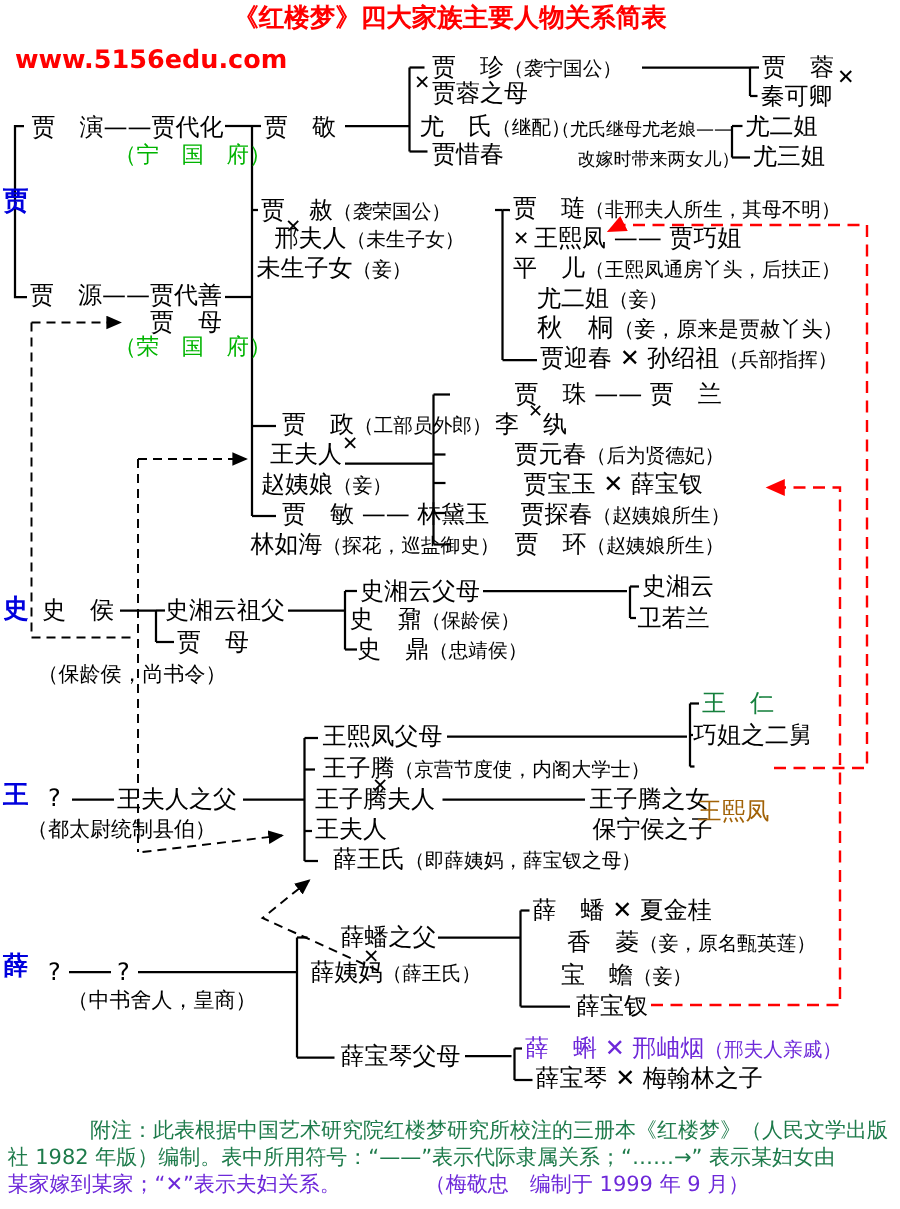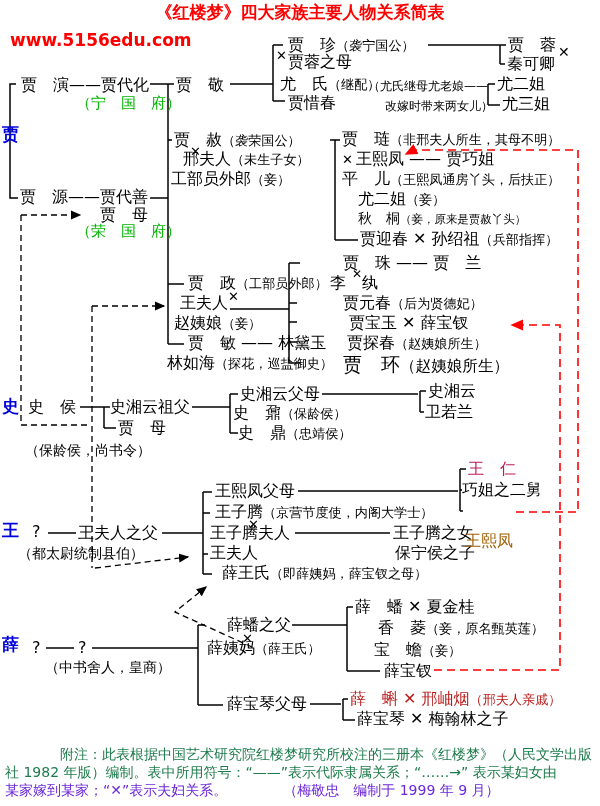--- a/index.html
+++ b/index.html
@@ -122,44 +122,44 @@
       <div class="lbl" style="left: 288px; top: 95px; font-size: 16px; color: rgb(0, 0, 0);"><span>贾惜春</span></div>
       <div class="lbl" style="left: 385px; top: 100px; font-size: 12px; color: rgb(0, 0, 0); text-align: center;"><span>改嫁时带来两女儿）</span></div>
       <div class="lbl" style="left: 508px; top: 37px; font-size: 16px; color: rgb(0, 0, 0);"><span>贾　蓉</span></div>
       <div class="lbl" style="left: 507px; top: 56px; font-size: 16px; color: rgb(0, 0, 0);"><span>秦可卿</span></div>
       <div class="lbl" style="left: 558px; top: 45px; font-size: 14px; color: rgb(0, 0, 0);"><span>✕</span></div>
       <div class="lbl" style="left: 497px; top: 76px; font-size: 16px; color: rgb(0, 0, 0);"><span>尤二姐</span></div>
       <div class="lbl" style="left: 502px; top: 96px; font-size: 16px; color: rgb(0, 0, 0);"><span>尤三姐</span></div>
       <div class="lbl" style="left: 174px; top: 132px; font-size: 16px; color: rgb(0, 0, 0);"><span>贾　赦</span><span class="note">（袭荣国公）</span></div>
       <div class="lbl" style="left: 190px; top: 145px; font-size: 13px; color: rgb(0, 0, 0);"><span>✕</span></div>
       <div class="lbl" style="left: 183px; top: 151px; font-size: 16px; color: rgb(0, 0, 0);"><span>邢夫人</span><span class="note">（未生子女）</span></div>
-      <div class="lbl" style="left: 171px; top: 171px; font-size: 16px; color: rgb(0, 0, 0);"><span>工部员外郎</span><span class="note">（妾）</span></div>
+      <div class="lbl" style="left: 171px; top: 171px; font-size: 16px; color: rgb(0, 0, 0);"><span>未生子女</span><span class="note">（妾）</span></div>
       <div class="lbl" style="left: 342px; top: 131px; font-size: 16px; color: rgb(0, 0, 0);"><span>贾　琏</span><span class="note">（非邢夫人所生，其母不明）</span></div>
       <div class="lbl" style="left: 342px; top: 153px; font-size: 13px; color: rgb(0, 0, 0);"><span>✕</span></div>
       <div class="lbl" style="left: 356px; top: 151px; font-size: 16px; color: rgb(0, 0, 0);"><span>王熙凤 —— 贾巧姐</span></div>
       <div class="lbl" style="left: 342px; top: 171px; font-size: 16px; color: rgb(0, 0, 0);"><span>平　儿</span><span class="note">（王熙凤通房丫头，后扶正）</span></div>
       <div class="lbl" style="left: 358px; top: 191px; font-size: 16px; color: rgb(0, 0, 0);"><span>尤二姐</span><span class="note">（妾）</span></div>
-      <div class="lbl" style="left: 358px; top: 211px; font-size: 14px; color: rgb(0, 0, 0);"><span>秋　桐</span><span class="note">（妾，原来是贾赦丫头）</span></div>
+      <div class="lbl" style="left: 358px; top: 211px; font-size: 17px; color: rgb(0, 0, 0);"><span>秋　桐</span><span class="note">（妾，原来是贾赦丫头）</span></div>
       <div class="lbl" style="left: 360px; top: 231px; font-size: 16px; color: rgb(0, 0, 0);"><span>贾迎春 ✕ 孙绍祖</span><span class="note">（兵部指挥）</span></div>
       <div class="lbl" style="left: 20px; top: 189px; font-size: 16px; color: rgb(0, 0, 0);"><span>贾　源——贾代善</span></div>
       <div class="lbl" style="left: 100px; top: 207px; font-size: 16px; color: rgb(0, 0, 0);"><span>贾　母</span></div>
       <div class="lbl" style="left: 76px; top: 224px; font-size: 15px; color: rgb(0, 180, 0);"><span>（荣　国　府）</span></div>
       <div class="lbl" style="left: 188px; top: 275px; font-size: 16px; color: rgb(0, 0, 0);"><span>贾　政</span><span class="note">（工部员外郎）</span></div>
       <div class="lbl" style="left: 180px; top: 295px; font-size: 16px; color: rgb(0, 0, 0);"><span>王夫人</span></div>
       <div class="lbl" style="left: 228px; top: 290px; font-size: 13px; color: rgb(0, 0, 0);"><span>✕</span></div>
       <div class="lbl" style="left: 174px; top: 315px; font-size: 16px; color: rgb(0, 0, 0);"><span>赵姨娘</span><span class="note">（妾）</span></div>
       <div class="lbl" style="left: 188px; top: 335px; font-size: 16px; color: rgb(0, 0, 0);"><span>贾　敏 —— 林黛玉</span></div>
       <div class="lbl" style="left: 167px; top: 355px; font-size: 16px; color: rgb(0, 0, 0);"><span>林如海</span><span class="note">（探花，巡盐御史）</span></div>
       <div class="lbl" style="left: 343px; top: 255px; font-size: 16px; color: rgb(0, 0, 0);"><span>贾　珠 —— 贾　兰</span></div>
       <div class="lbl" style="left: 330px; top: 275px; font-size: 16px; color: rgb(0, 0, 0);"><span>李　纨</span></div>
       <div class="lbl" style="left: 352px; top: 268px; font-size: 12px; color: rgb(0, 0, 0);"><span>✕</span></div>
       <div class="lbl" style="left: 343px; top: 295px; font-size: 16px; color: rgb(0, 0, 0);"><span>贾元春</span><span class="note">（后为贤德妃）</span></div>
       <div class="lbl" style="left: 349px; top: 315px; font-size: 16px; color: rgb(0, 0, 0);"><span>贾宝玉 ✕ 薛宝钗</span></div>
       <div class="lbl" style="left: 347px; top: 335px; font-size: 16px; color: rgb(0, 0, 0);"><span>贾探春</span><span class="note">（赵姨娘所生）</span></div>
-      <div class="lbl" style="left: 343px; top: 355px; font-size: 19px; color: rgb(0, 0, 0);"><span>贾　环</span><span class="note">（赵姨娘所生）</span></div>
+      <div class="lbl" style="left: 343px; top: 355px; font-size: 16px; color: rgb(0, 0, 0);"><span>贾　环</span><span class="note">（赵姨娘所生）</span></div>
       <div class="lbl" style="left: 2px; top: 398px; font-size: 17px; color: rgb(0, 0, 221); font-weight: bold;"><span>史</span></div>
       <div class="lbl" style="left: 28px; top: 399px; font-size: 16px; color: rgb(0, 0, 0);"><span>史　侯</span></div>
       <div class="lbl" style="left: 110px; top: 399px; font-size: 16px; color: rgb(0, 0, 0);"><span>史湘云祖父</span></div>
       <div class="lbl" style="left: 118px; top: 420px; font-size: 16px; color: rgb(0, 0, 0);"><span>贾　母</span></div>
       <div class="lbl" style="left: 25px; top: 443px; font-size: 14px; color: rgb(0, 0, 0);"><span>（保龄侯，尚书令）</span></div>
       <div class="lbl" style="left: 240px; top: 386px; font-size: 16px; color: rgb(0, 0, 0);"><span>史湘云父母</span></div>
       <div class="lbl" style="left: 233px; top: 405px; font-size: 16px; color: rgb(0, 0, 0);"><span>史　鼐</span><span class="note">（保龄侯）</span></div>
       <div class="lbl" style="left: 238px; top: 425px; font-size: 16px; color: rgb(0, 0, 0);"><span>史　鼎</span><span class="note">（忠靖侯）</span></div>
       <div class="lbl" style="left: 428px; top: 383px; font-size: 16px; color: rgb(0, 0, 0);"><span>史湘云</span></div>
       <div class="lbl" style="left: 425px; top: 404px; font-size: 16px; color: rgb(0, 0, 0);"><span>卫若兰</span></div>
@@ -168,34 +168,34 @@
       <div class="lbl" style="left: 78px; top: 525px; font-size: 16px; color: rgb(0, 0, 0);"><span>王夫人之父</span></div>
       <div class="lbl" style="left: 18px; top: 546px; font-size: 14px; color: rgb(0, 0, 0);"><span>（都太尉统制县伯）</span></div>
       <div class="lbl" style="left: 215px; top: 483px; font-size: 16px; color: rgb(0, 0, 0);"><span>王熙凤父母</span></div>
       <div class="lbl" style="left: 215px; top: 504px; font-size: 16px; color: rgb(0, 0, 0);"><span>王子腾</span><span class="note">（京营节度使，内阁大学士）</span></div>
       <div class="lbl" style="left: 248px; top: 518px; font-size: 13px; color: rgb(0, 0, 0);"><span>✕</span></div>
       <div class="lbl" style="left: 210px; top: 525px; font-size: 16px; color: rgb(0, 0, 0);"><span>王子腾夫人</span></div>
       <div class="lbl" style="left: 210px; top: 545px; font-size: 16px; color: rgb(0, 0, 0);"><span>王夫人</span></div>
       <div class="lbl" style="left: 222px; top: 565px; font-size: 16px; color: rgb(0, 0, 0);"><span>薛王氏</span><span class="note">（即薛姨妈，薛宝钗之母）</span></div>
       <div class="lbl" style="left: 393px; top: 525px; font-size: 16px; color: rgb(0, 0, 0);"><span>王子腾之女</span></div>
       <div class="lbl" style="left: 395px; top: 545px; font-size: 16px; color: rgb(0, 0, 0);"><span>保宁侯之子</span></div>
-      <div class="lbl" style="left: 468px; top: 461px; font-size: 16px; color: #be185d;"><span>王　仁</span></div>
+      <div class="lbl" style="left: 468px; top: 461px; font-size: 16px; color: #15803d;"><span>王　仁</span></div>
       <div class="lbl" style="left: 462px; top: 482px; font-size: 16px; color: rgb(0, 0, 0);"><span>巧姐之二舅</span></div>
       <div class="lbl" style="left: 465px; top: 533px; font-size: 16px; color: #a16207;"><span>王熙凤</span></div>
       <div class="lbl" style="left: 2px; top: 636px; font-size: 17px; color: rgb(0, 0, 221); font-weight: bold;"><span>薛</span></div>
       <div class="lbl" style="left: 32px; top: 640px; font-size: 16px; color: rgb(0, 0, 0);"><span>?</span></div>
       <div class="lbl" style="left: 78px; top: 640px; font-size: 16px; color: rgb(0, 0, 0);"><span>?</span></div>
       <div class="lbl" style="left: 45px; top: 660px; font-size: 14px; color: rgb(0, 0, 0);"><span>（中书舍人，皇商）</span></div>
       <div class="lbl" style="left: 227px; top: 617px; font-size: 16px; color: rgb(0, 0, 0);"><span>薛蟠之父</span></div>
       <div class="lbl" style="left: 242px; top: 632px; font-size: 13px; color: rgb(0, 0, 0);"><span>✕</span></div>
       <div class="lbl" style="left: 207px; top: 640px; font-size: 16px; color: rgb(0, 0, 0);"><span>薛姨妈</span><span class="note">（薛王氏）</span></div>
       <div class="lbl" style="left: 355px; top: 599px; font-size: 16px; color: rgb(0, 0, 0);"><span>薛　蟠 ✕ 夏金桂</span></div>
       <div class="lbl" style="left: 378px; top: 620px; font-size: 16px; color: rgb(0, 0, 0);"><span>香　菱</span><span class="note">（妾，原名甄英莲）</span></div>
       <div class="lbl" style="left: 374px; top: 642px; font-size: 16px; color: rgb(0, 0, 0);"><span>宝　蟾</span><span class="note">（妾）</span></div>
       <div class="lbl" style="left: 384px; top: 663px; font-size: 16px; color: rgb(0, 0, 0);"><span>薛宝钗</span></div>
       <div class="lbl" style="left: 227px; top: 696px; font-size: 16px; color: rgb(0, 0, 0);"><span>薛宝琴父母</span></div>
-      <div class="lbl" style="left: 350px; top: 691px; font-size: 16px; color: #b91c1c;"><span>薛　蝌 ✕ 邢岫烟</span><span class="note">（邢夫人亲戚）</span></div>
+      <div class="lbl" style="left: 350px; top: 691px; font-size: 16px; color: #6d28d9;"><span>薛　蝌 ✕ 邢岫烟</span><span class="note">（邢夫人亲戚）</span></div>
       <div class="lbl" style="left: 357px; top: 711px; font-size: 16px; color: rgb(0, 0, 0);"><span>薛宝琴 ✕ 梅翰林之子</span></div>
       <div class="lbl" style="left: 33px; top: 747px; font-size: 14px; color: rgb(30, 123, 75); margin-left: 27px;"><span>附注：此表根据中国艺术研究院红楼梦研究所校注的三册本《红楼梦》（人民文学出版</span></div>
       <div class="lbl" style="left: 5px; top: 765px; font-size: 14px; color: rgb(30, 123, 75);"><span>社 1982 年版）编制。表中所用符号：“——”表示代际隶属关系；“……→”  表示某妇女由</span></div>
       <div class="lbl" style="left: 5px; top: 783px; font-size: 14px; color: #6d28d9;"><span>某家嫁到某家；“✕”表示夫妇关系。　　　　（梅敬忠　编制于 1999 年 9 月）</span></div>
     </div>
 </div>
 
 </body></html>

